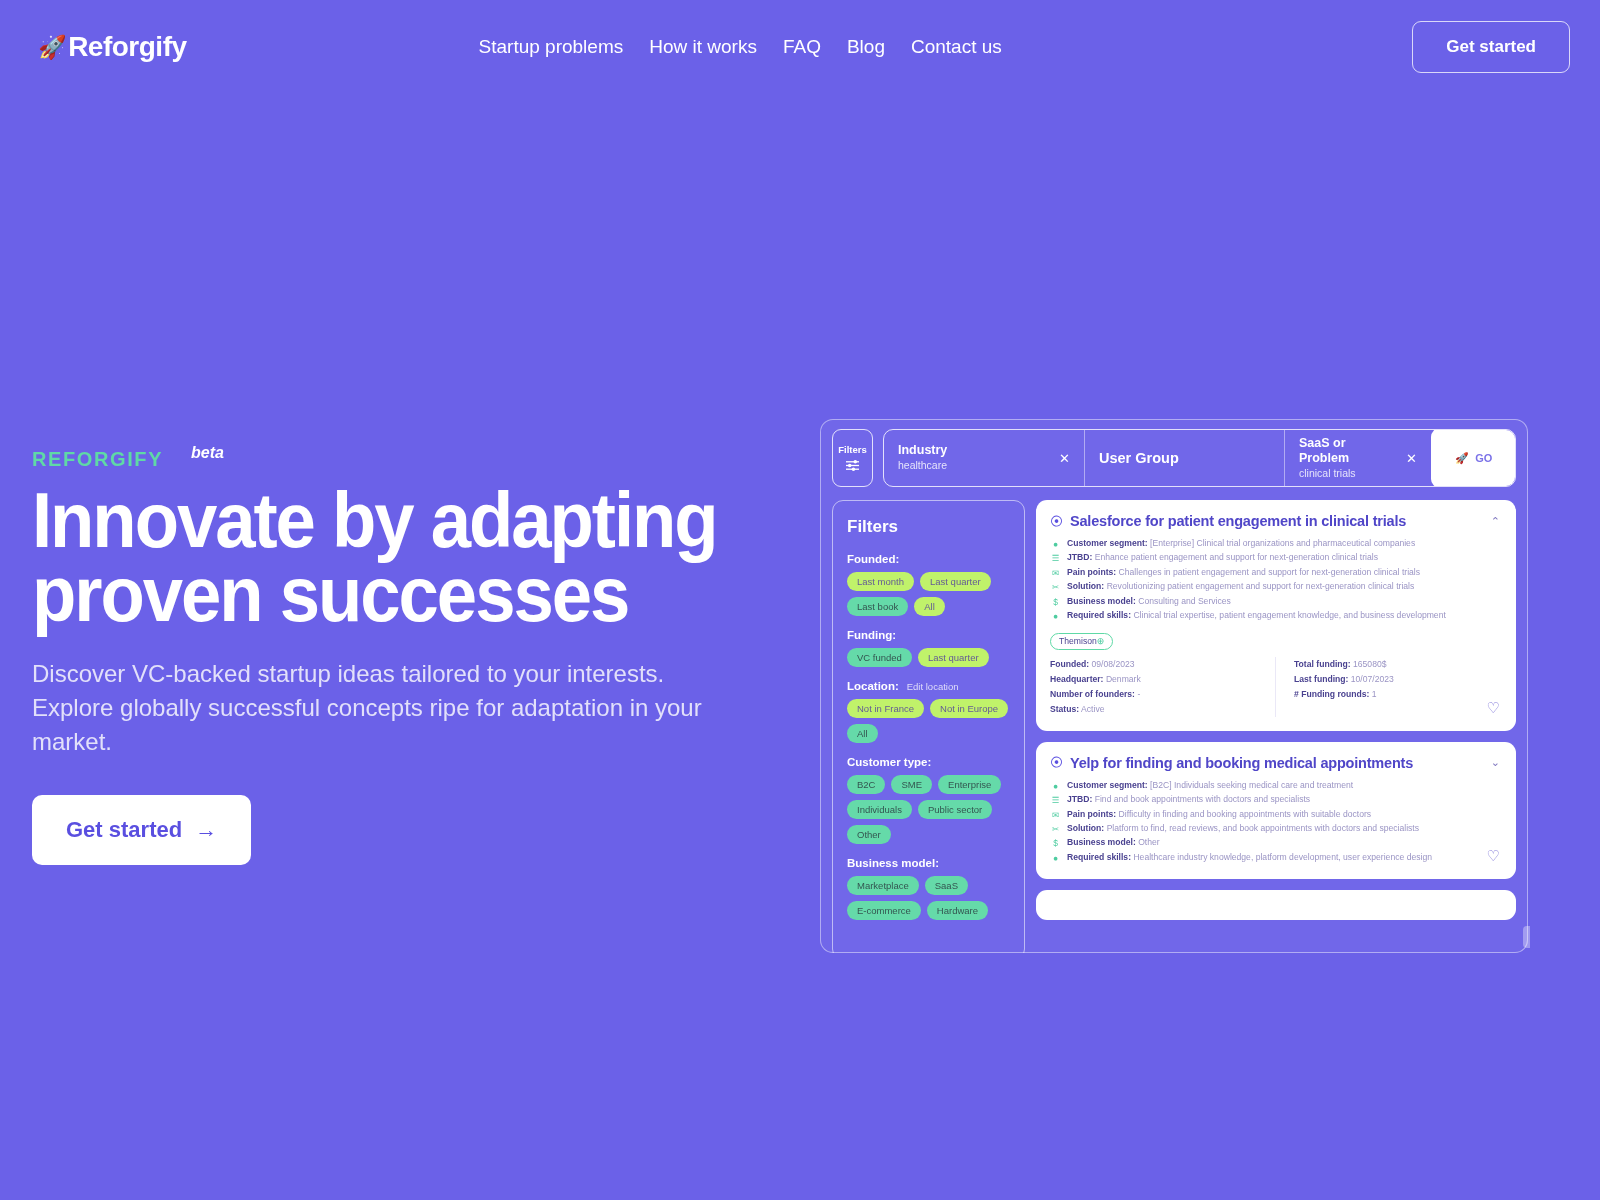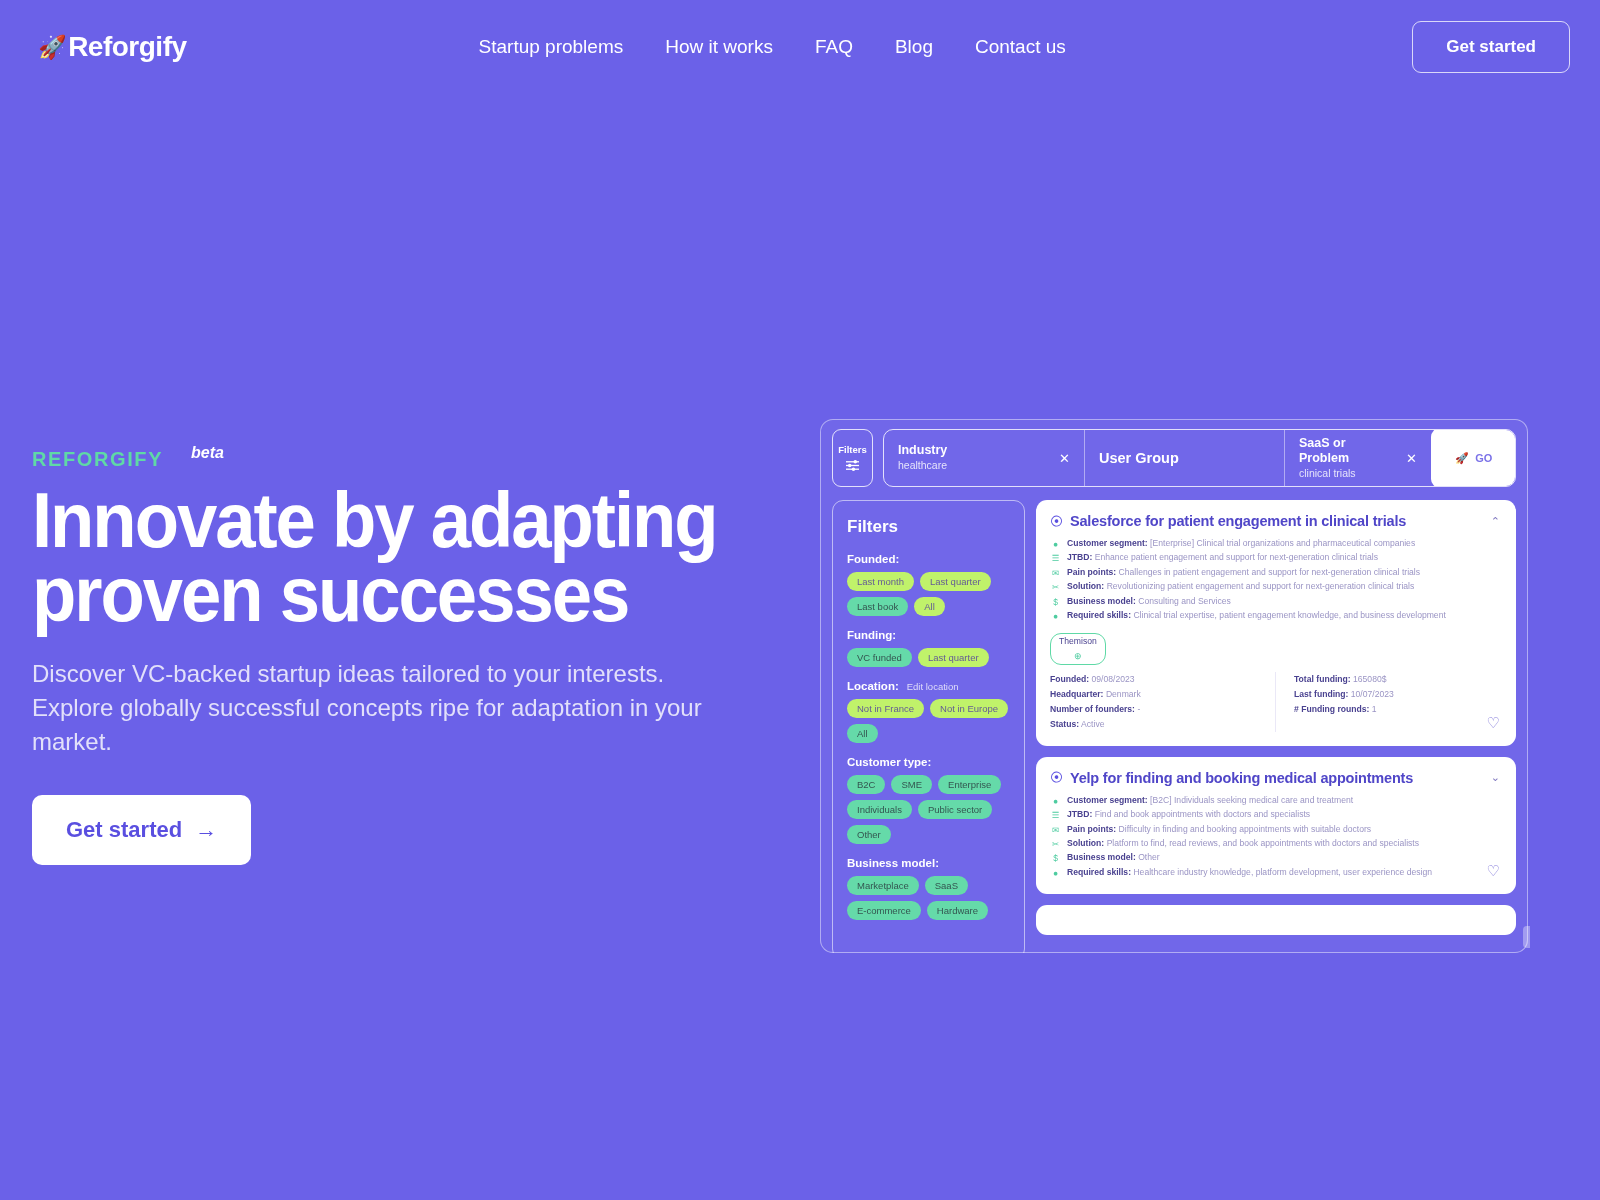--- a/index.html
+++ b/index.html
@@ -25,21 +25,21 @@
     gap: 2px;
     font-size: 28px;
     font-weight: bold;
     color: #fff;
     letter-spacing: -0.5px;
   }
   .logo-rocket { font-size: 23px; line-height: 1; transform: translateY(1px); }
   .nav-links {
     display: flex;
     align-items: center;
-    gap: 42px;
+    gap: 26px;
     margin-left: 292px;
   }
   .nav-link {
     color: #fff;
     font-size: 19px;
     text-decoration: none;
     white-space: nowrap;
     cursor: pointer;
   }
   .nav-cta {
@@ -275,29 +275,27 @@
     right: 16px;
     bottom: 16px;
     color: #7F76D8;
     font-size: 15px;
     cursor: pointer;
     line-height: 1;
   }
   .tagpill {
     display: inline-flex;
     align-items: center;
-    gap: 5px;
     border: 1px solid #5FD9A6;
     border-radius: 11px;
     padding: 2.5px 8px;
     font-size: 8.6px;
     color: #4A4290;
     margin: 9px 0 7px 0;
     cursor: pointer;
-    flex-direction: column;
   }
   .globe { color: #4ECCA0; font-size: 9px; }
   .metagrid { display: flex; }
   .metacol { width: 50%; padding-right: 14px; }
   .metacol + .metacol { border-left: 1px solid #EAE8F7; padding-left: 18px; }
   .metaline { font-size: 8.6px; line-height: 1.75; }
   .metaline b { color: #4A4290; font-weight: bold; }
   .metaline span { color: #9A94C4; }
   .card-partial { height: 30px; overflow: hidden; }
   .sbdot {

